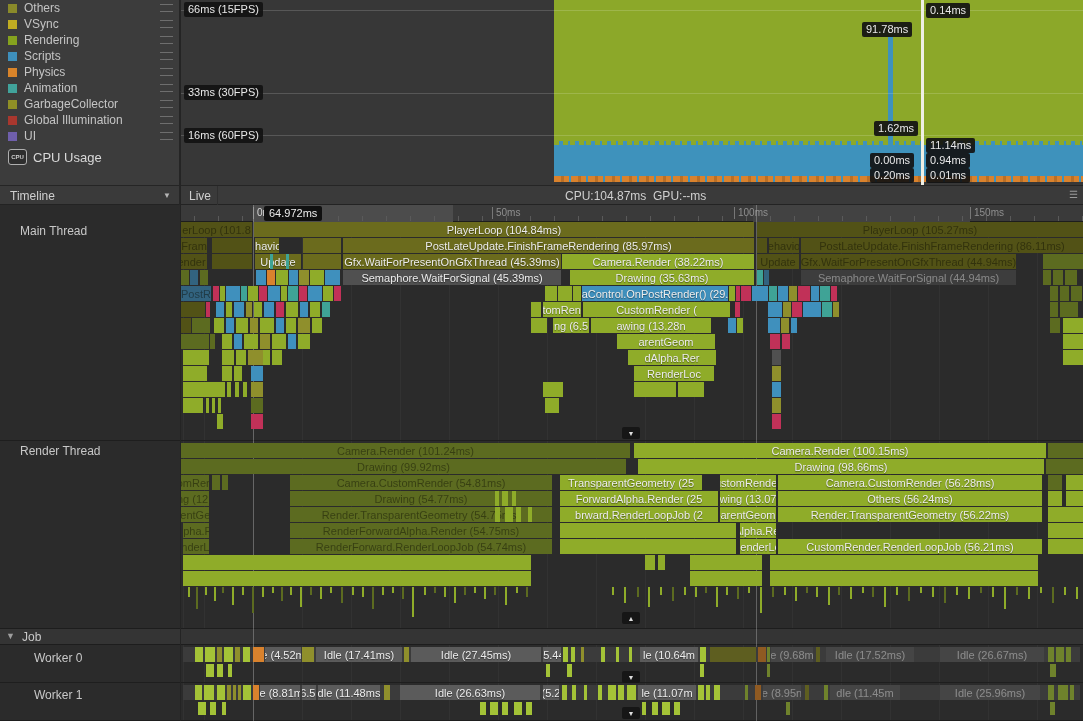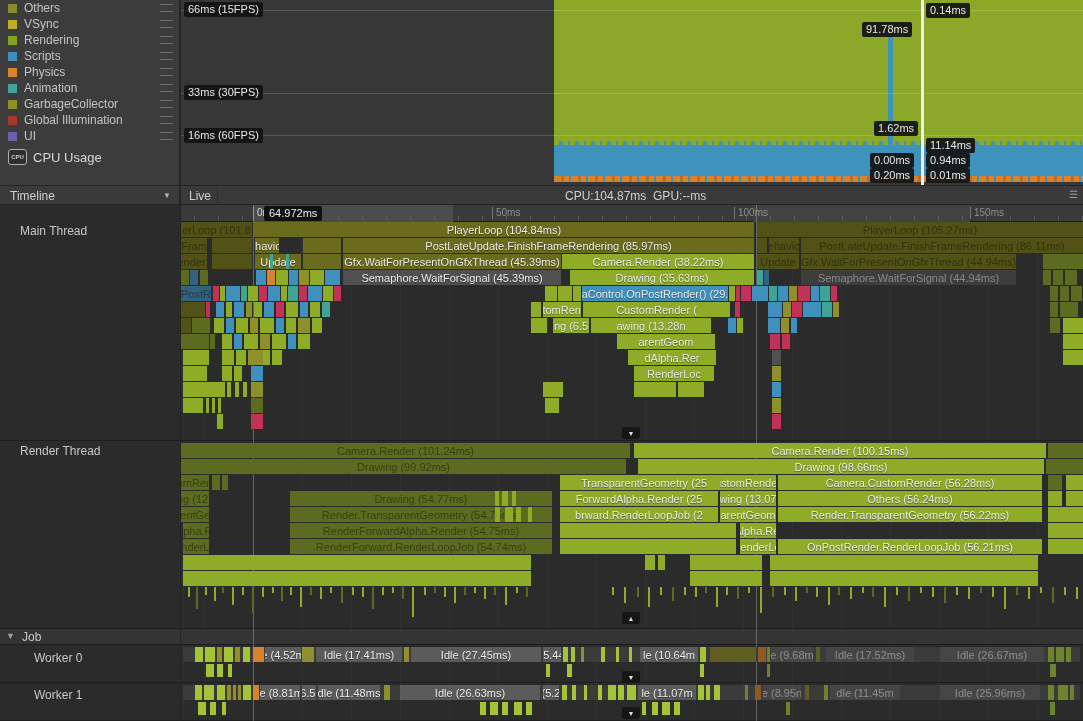--- a/index.html
+++ b/index.html
@@ -419,21 +419,24 @@
       </div>
       <div class="bar c-green" style="left: 638px; top: 254px; width: 406px; height: 15px;">
         <span class="bl">Drawing (98.66ms)</span>
       </div>
       <div class="bar c-greend" style="left: 1046px; top: 254px; width: 37px; height: 15px;"></div>
       <div class="bar c-greend" style="left: 181px; top: 270px; width: 28px; height: 15px;">
         <span class="bl">ustomRender</span>
       </div>
       <div class="bar c-greend" style="left: 212px; top: 270px; width: 8px; height: 15px;"></div>
       <div class="bar c-greend" style="left: 222px; top: 270px; width: 6px; height: 15px;"></div>
-      <div class="bar c-green" style="left: 560px; top: 270px; width: 168px; height: 15px; justify-content: center;">
+      <div class="bar c-greend" style="left: 290px; top: 270px; width: 262px; height: 15px;">
+        <span class="bl">Camera.CustomRender (54.81ms)</span>
+      </div>
+      <div class="bar c-green" style="left: 560px; top: 270px; width: 142px; height: 15px; justify-content: center;">
         <span class="bl">TransparentGeometry (25</span>
       </div>
       <div class="bar c-green" style="left: 720px; top: 270px; width: 56px; height: 15px;">
         <span class="bl">ustomRender</span>
       </div>
       <div class="bar c-green" style="left: 778px; top: 270px; width: 264px; height: 15px;">
         <span class="bl">Camera.CustomRender (56.28ms)</span>
       </div>
       <div class="bar c-greend" style="left: 1048px; top: 270px; width: 14px; height: 15px;"></div>
       <div class="bar c-green" style="left: 1066px; top: 270px; width: 17px; height: 15px;"></div>
@@ -492,21 +495,21 @@
         <span class="bl">.RenderLoop</span>
       </div>
       <div class="bar c-greend" style="left: 290px; top: 334px; width: 262px; height: 15px;">
         <span class="bl">RenderForward.RenderLoopJob (54.74ms)</span>
       </div>
       <div class="bar c-green" style="left: 560px; top: 334px; width: 176px; height: 15px;"></div>
       <div class="bar c-green" style="left: 740px; top: 334px; width: 36px; height: 15px;">
         <span class="bl">d.RenderLoop</span>
       </div>
       <div class="bar c-green" style="left: 778px; top: 334px; width: 264px; height: 15px;">
-        <span class="bl">OnPostRender.RenderLoopJob (56.21ms)</span>
+        <span class="bl">CustomRender.RenderLoopJob (56.21ms)</span>
       </div>
       <div class="bar c-green" style="left: 1048px; top: 334px; width: 35px; height: 15px;"></div>
       <div class="bar c-green" style="left: 183px; top: 350px; width: 348px; height: 15px;"></div>
       <div class="bar c-green" style="left: 645px; top: 350px; width: 10px; height: 15px;"></div>
       <div class="bar c-green" style="left: 658px; top: 350px; width: 7px; height: 15px;"></div>
       <div class="bar c-green" style="left: 690px; top: 350px; width: 72px; height: 15px;"></div>
       <div class="bar c-green" style="left: 770px; top: 350px; width: 268px; height: 15px;"></div>
       <div class="bar c-green" style="left: 183px; top: 366px; width: 348px; height: 15px;"></div>
       <div class="bar c-green" style="left: 690px; top: 366px; width: 72px; height: 15px;"></div>
       <div class="bar c-green" style="left: 770px; top: 366px; width: 268px; height: 15px;"></div>

